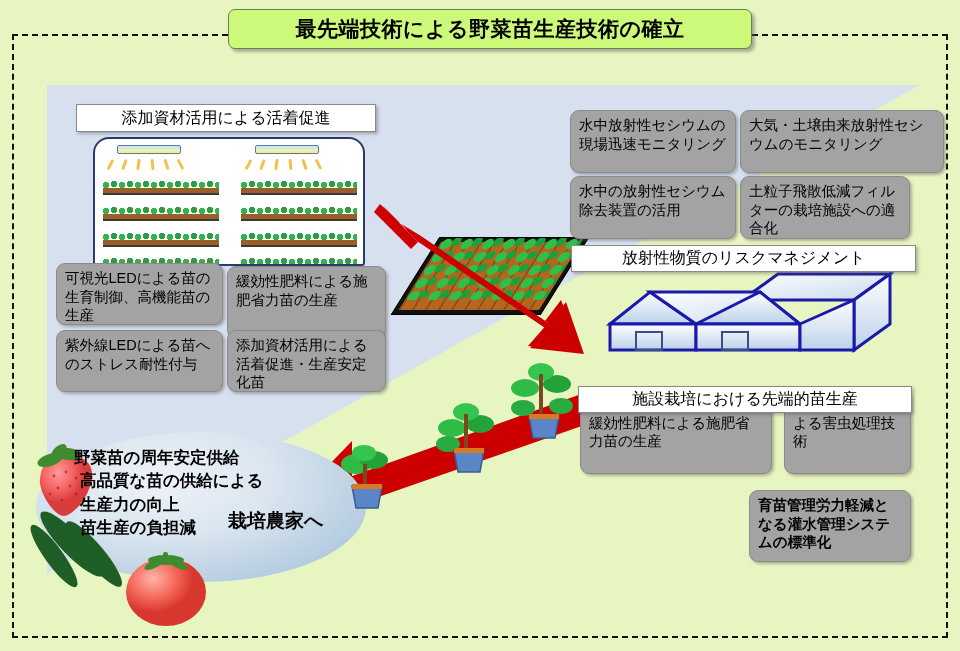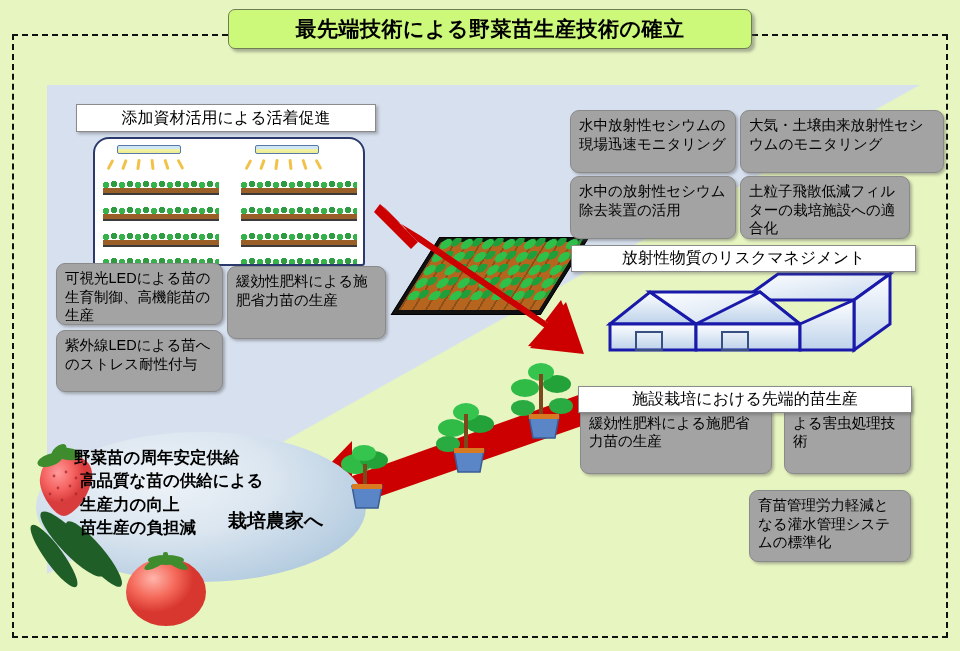--- a/index.html
+++ b/index.html
@@ -298,20 +298,23 @@
   </svg>
 
   <div class="info-box" style="left:56px; top:263px; width:167px; height:62px;">
     <span>可視光LEDによる苗の生育制御、高機能苗の生産</span>
   </div>
   <div class="info-box" style="left:227px; top:266px; width:159px; height:73px;">
     <span>緩効性肥料による施肥省力苗の生産</span>
   </div>
   <div class="info-box" style="left:56px; top:330px; width:167px; height:62px;">
     <span>紫外線LEDによる苗へのストレス耐性付与</span>
+  </div>
+  <div class="info-box" style="left:227px; top:330px; width:159px; height:62px;">
+    <span>添加資材活用による活着促進・生産安定化苗</span>
   </div>
 
   <div class="info-box" style="left:570px; top:110px; width:166px; height:63px;">
     <span>水中放射性セシウムの現場迅速モニタリング</span>
   </div>
   <div class="info-box" style="left:740px; top:110px; width:204px; height:63px;">
     <span>大気・土壌由来放射性セシウムのモニタリング</span>
   </div>
   <div class="info-box" style="left:570px; top:176px; width:166px; height:63px;">
     <span>水中の放射性セシウム除去装置の活用</span>
@@ -354,21 +357,21 @@
   <div class="caption-banner" style="left:578px; top:357px; width:334px; height:27px;margin-top:29px;">
     <span>施設栽培における先端的苗生産</span>
   </div>
 
   <div class="info-box" style="left:580px; top:389px; width:192px; height:85px;">
     <span>苗への温湯熱ショック・緩効性肥料による施肥省力苗の生産</span>
   </div>
   <div class="info-box" style="left:784px; top:389px; width:127px; height:85px;">
     <span>炭酸ガス処理による害虫処理技術</span>
   </div>
-  <div class="info-box" style="left:749px; top:490px; width:162px; height:72px;">
+  <div class="info-box" style="left:749px; top:490px; width:162px; height:72px;font-weight:bold;">
     <span>育苗管理労力軽減となる灌水管理システムの標準化</span>
   </div>
 
   <svg class="produce" style="left:330px; top:444px;" width="78" height="78" viewBox="0 0 78 78">
     <g>
       <ellipse cx="26" cy="20" rx="15" ry="10" fill="#2fbb46"></ellipse>
       <ellipse cx="44" cy="16" rx="14" ry="9" fill="#23a23a"></ellipse>
       <ellipse cx="34" cy="9" rx="12" ry="8" fill="#35c44e"></ellipse>
       <rect x="33" y="20" width="4" height="22" fill="#7a4a1c"></rect>
       <polygon points="22,42 52,42 48,64 26,64" fill="#5a86c8" stroke="#3a5d94" stroke-width="1.5"></polygon>

